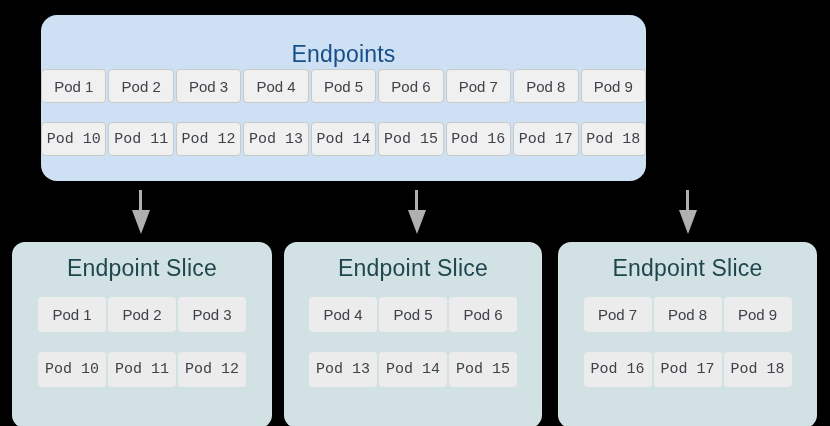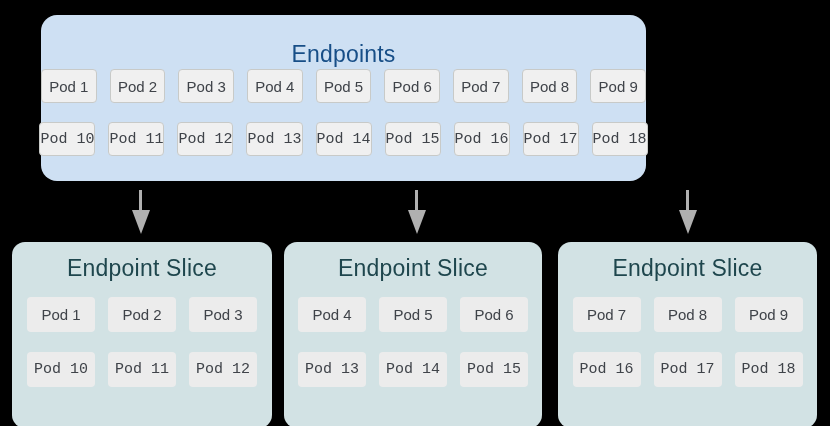--- a/index.html
+++ b/index.html
@@ -28,21 +28,21 @@
     background:var(--endpoints-bg,#cee0f3);border-radius:16px;
   }
   .box-title{
     position:absolute;left:0;right:0;text-align:center;
     font-size:23px;line-height:27px;letter-spacing:.2px;
   }
   .endpoints-title{top:26px;color:var(--endpoints-title,#174e87);}
 
   .pod-row{
     position:absolute;left:0;right:0;
-    display:flex;justify-content:center;gap:13px;
+    display:flex;justify-content:center;gap:2px;
   }
   .row-a{top:54px;}
   .row-b{top:107px;font-family:Liberation Mono, monospace;}
 
   .pod{
     box-sizing:border-box;width:68px;height:34px;
     background:var(--pod-bg,#f0f0f0);
     border:1px solid var(--pod-border,#c8cac8);
     border-radius:4px;
     display:flex;align-items:center;justify-content:center;

